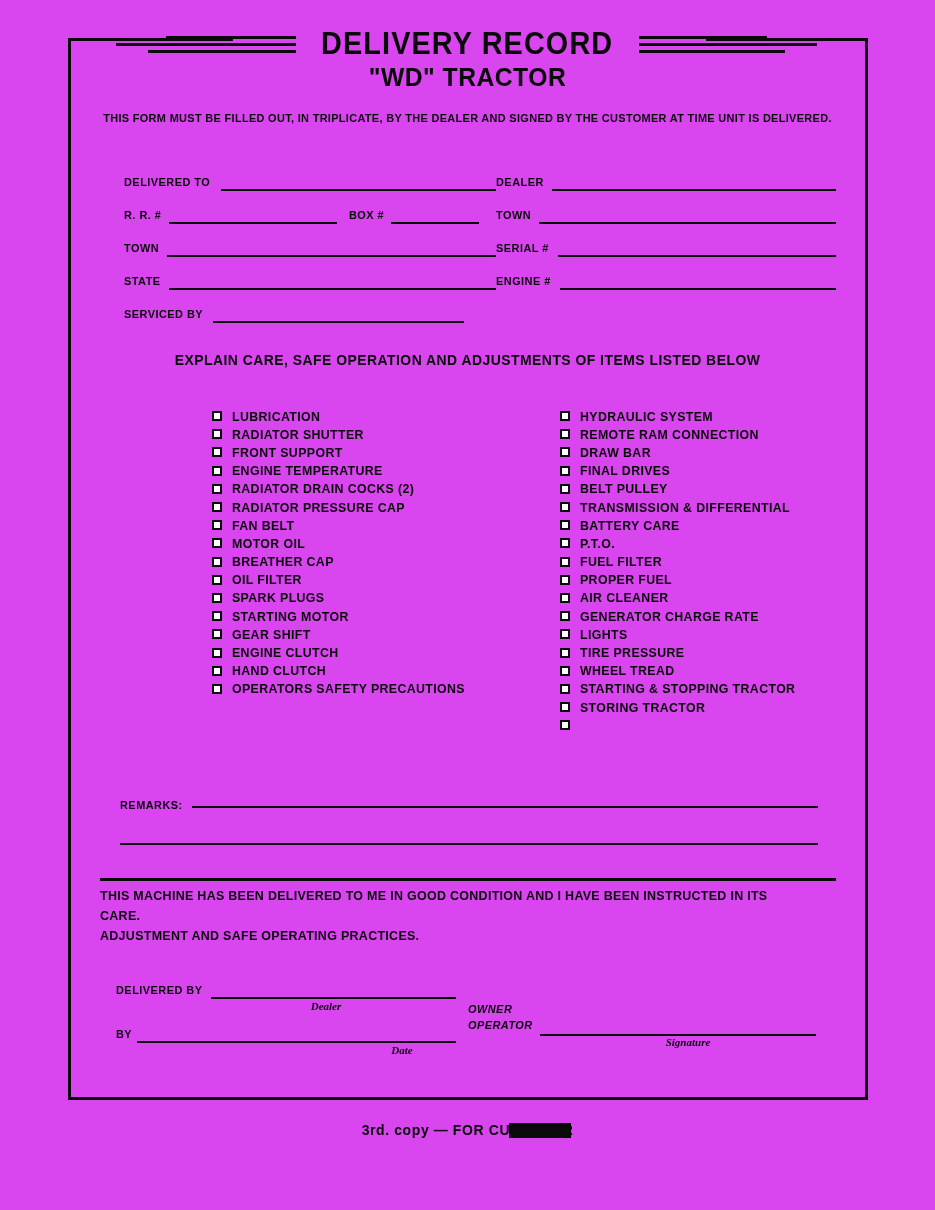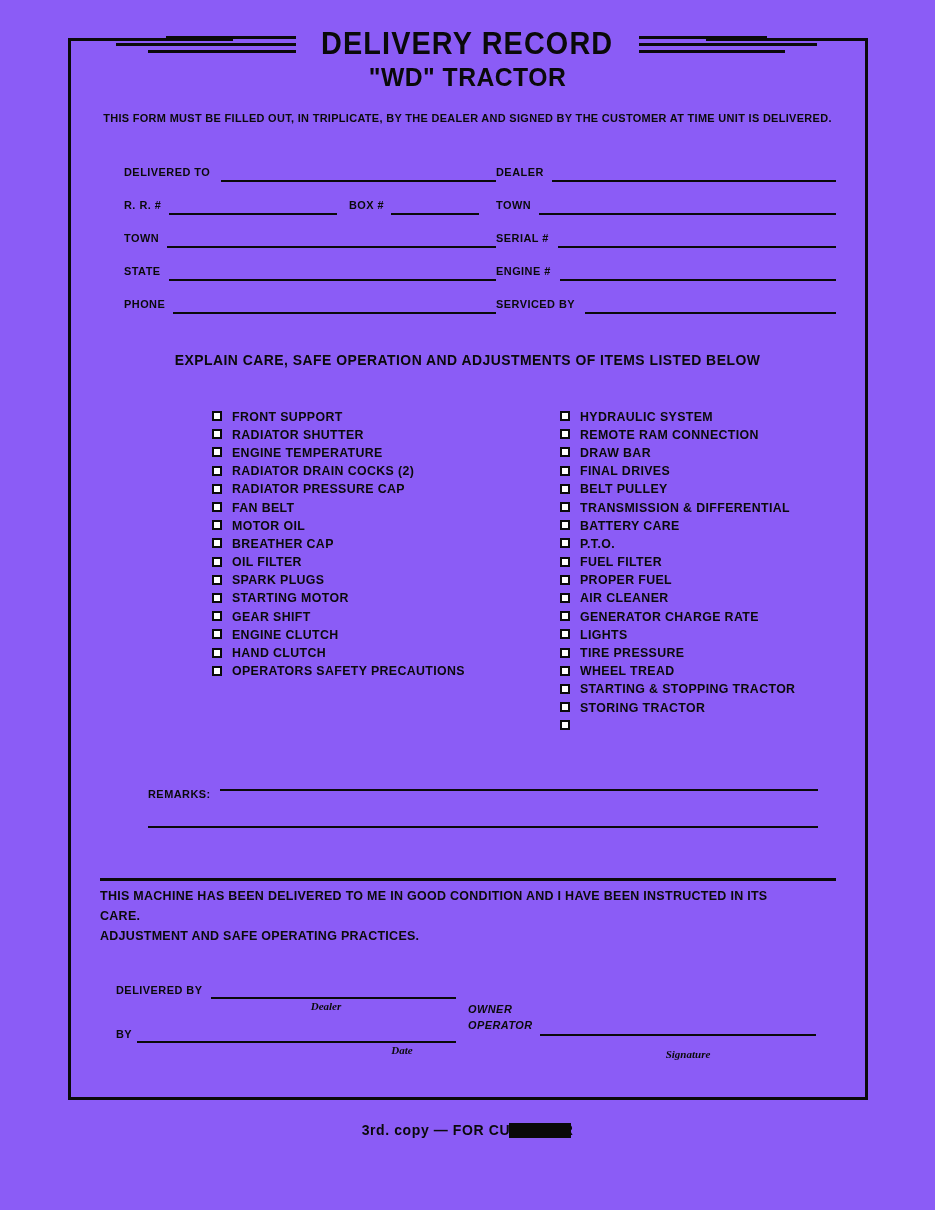--- a/index.html
+++ b/index.html
@@ -10,21 +10,21 @@
   }
   body {
     font-family: "Liberation Sans", "DejaVu Sans", sans-serif;
     color: #0a0a0a;
   }
 
   #page {
     position: relative;
     width: 935px;
     height: 1210px;
-    background: #8b5cf6;
+    background: #d946ef;
     overflow: hidden;
   }
 
   
   .title-band {
     position: absolute;
     left: 0;
     top: 22px;
     width: 935px;
     height: 44px;
@@ -117,21 +117,21 @@
 
   
   .fields {
     position: absolute;
     left: 124px;
     top: 158px;
     width: 712px;
   }
   .field-row {
     display: flex;
-    align-items: center;
+    align-items: flex-end;
     height: 33px;
   }
   .field-col {
     display: flex;
     align-items: flex-end;
   }
   .field-col.left  { width: 372px; }
   .field-col.right { width: 340px; }
 
   .field-label {
@@ -206,23 +206,22 @@
 
   
   .remarks {
     position: absolute;
     left: 120px;
     top: 788px;
     width: 698px;
   }
   .remarks-row {
     display: flex;
-    align-items: flex-start;
+    align-items: center;
     height: 37px;
-    margin-left: 28px;
   }
   .remarks-label {
     font-size: 11.5px;
     font-weight: bold;
     letter-spacing: 0.5px;
     padding-bottom: 3px;
     transform: scaleX(0.95);
     transform-origin: left bottom;
   }
   .remarks-line {
@@ -290,21 +289,21 @@
   }
   .sig-caption {
     font-family: "Liberation Serif", "DejaVu Serif", serif;
     font-style: italic;
     font-weight: bold;
     font-size: 11px;
     text-align: center;
   }
   .cap-dealer    { margin-left: 80px; margin-top: 1px; }
   .cap-date      { margin-left: 232px; margin-top: 1px; }
-  .cap-signature { margin-left: 92px; margin-top: 12px; }
+  .cap-signature { margin-left: 92px; margin-top: 0; }
 
   .owner-stack {
     display: flex;
     flex-direction: column;
     justify-content: flex-end;
     padding-bottom: 2px;
     font-style: italic;
   }
   .owner-stack .sig-label { padding-bottom: 0; line-height: 1.45; }
 
@@ -397,43 +396,43 @@
         <span class="field-label">STATE</span>
         <span class="field-line"></span>
       </span>
       <span class="field-col right">
         <span class="field-label">ENGINE #</span>
         <span class="field-line"></span>
       </span>
     </div>
 
     <div class="field-row">
-      <span class="field-col left">
-        <span class="field-label">PHONE</span>
-        <span class="field-line"></span>
-      </span>
       <span class="field-col right">
         <span class="field-label">SERVICED BY</span>
         <span class="field-line"></span>
       </span>
     </div>
 
   </div>
 
   <div class="section-heading">EXPLAIN CARE, SAFE OPERATION AND ADJUSTMENTS OF ITEMS LISTED BELOW</div>
 
   <div class="checklist">
     <div class="check-col col-left" id="check-col-left">
         <div class="check-item">
           <span class="checkbox"></span>
+          <span class="check-label">LUBRICATION</span>
+        </div>
+        <div class="check-item">
+          <span class="checkbox"></span>
+          <span class="check-label">RADIATOR SHUTTER</span>
+        </div>
+        <div class="check-item">
+          <span class="checkbox"></span>
           <span class="check-label">FRONT SUPPORT</span>
-        </div>
-        <div class="check-item">
-          <span class="checkbox"></span>
-          <span class="check-label">RADIATOR SHUTTER</span>
         </div>
         <div class="check-item">
           <span class="checkbox"></span>
           <span class="check-label">ENGINE TEMPERATURE</span>
         </div>
         <div class="check-item">
           <span class="checkbox"></span>
           <span class="check-label">RADIATOR DRAIN COCKS (2)</span>
         </div>
         <div class="check-item">

